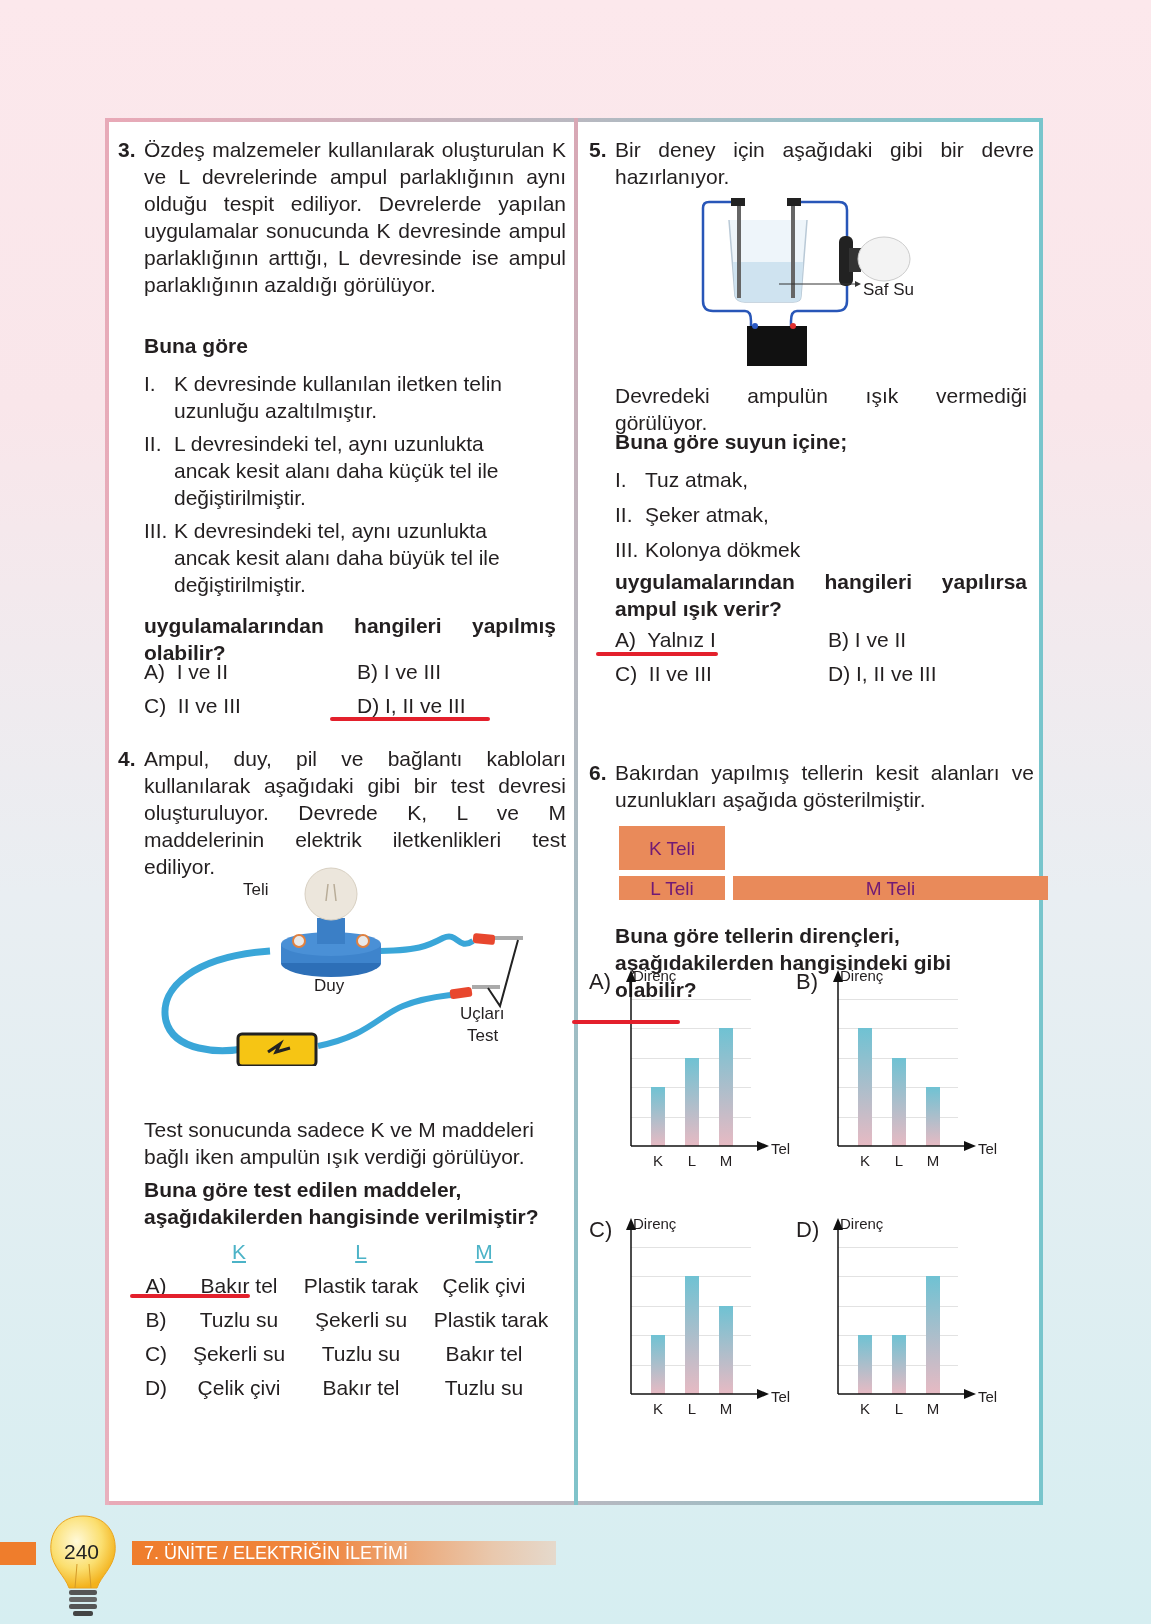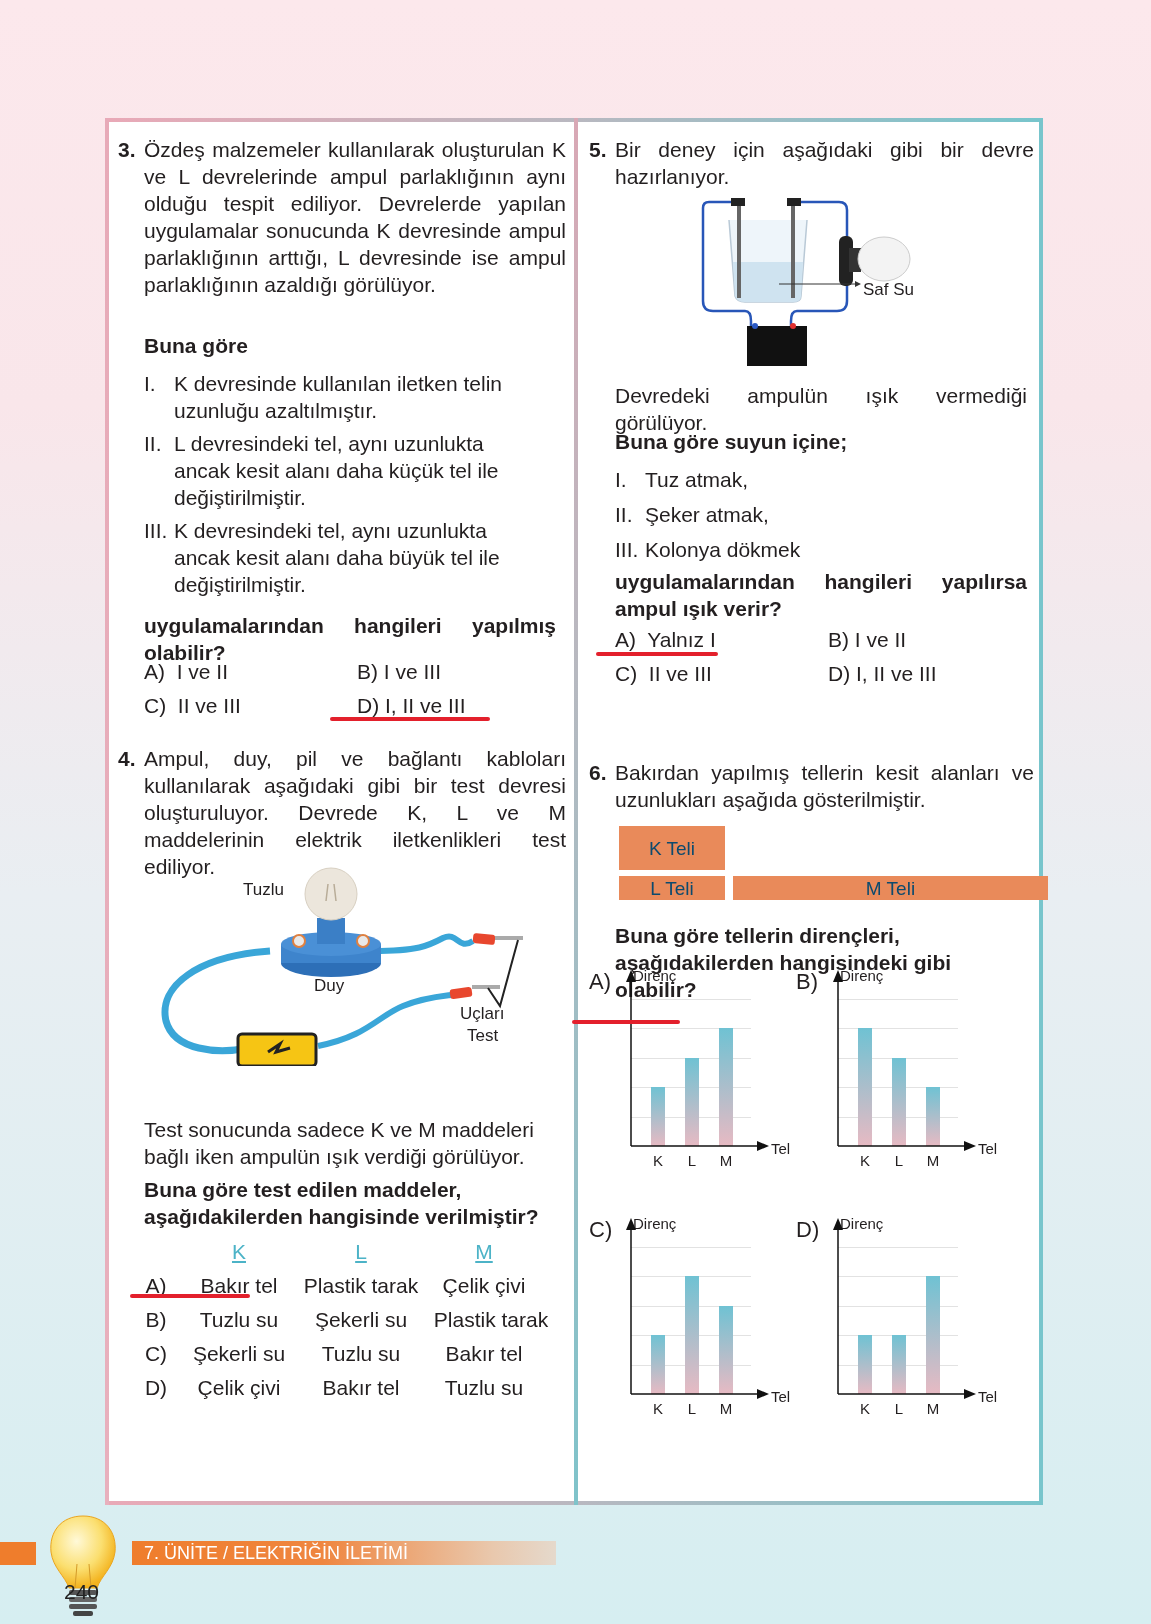--- a/index.html
+++ b/index.html
@@ -35,42 +35,42 @@
   .qtext { margin-left: 26px; text-align: justify; }
   .bold { font-weight: bold; }
   .block { position: absolute; }
   .roman { display: flex; }
   .roman .rn { width: 30px; flex: none; }
   .roman .rt { flex: 1; }
   .opts { display: grid; grid-template-columns: 213px 1fr; row-gap: 7px; }
   .underline-red { position: absolute; height: 4px; background: #e3202c; border-radius: 2px; }
   .lbl { position: absolute; font-size: 17px; }
   .wire-box {
-    position: absolute; background: #e98a5a; color: #0c4a6e; font-size: 19px;
+    position: absolute; background: #e98a5a; color: #701a75; font-size: 19px;
     display: flex; align-items: center; justify-content: center;
   }
   .chart { position: absolute; width: 190px; height: 220px; }
   .chart .letter { position: absolute; left: 0; top: 0; font-size: 22px; }
   .chart .ylab { position: absolute; left: 44px; top: -6px; font-size: 15px; }
   .chart .xlab { position: absolute; font-size: 15px; }
   .chart .tick { position: absolute; font-size: 15px; width: 20px; text-align: center; }
   .chart .grid { position: absolute; left: 42px; width: 120px; height: 1px; background: #e2e2e2; }
   .chart .bar { position: absolute; width: 14px; background: linear-gradient(180deg, #6fc2d3, #e7bac3); }
   .tbl { position: absolute; font-size: 21px; }
   .tbl .row { position: absolute; left: 0; white-space: nowrap; }
   .tbl .c { position: absolute; text-align: center; }
   .head-k { color: #4cb3c7; text-decoration: underline; }
   .footer-bar-left { position: absolute; left: 0; top: 1542px; width: 36px; height: 23px; background: #ef7d2c; }
   .footer-band {
     position: absolute; left: 132px; top: 1541px; width: 424px; height: 24px;
     background: linear-gradient(90deg, #ef7d2c 0%, #ef8640 45%, #e9c8ad 85%, #e5d9cc 100%);
     color: #fff; font-size: 18px; line-height: 24px; padding-left: 12px;
   }
   .bulb { position: absolute; left: 47px; top: 1514px; width: 72px; height: 110px; }
-  .pagenum { position: absolute; left: 64px; top: 1540px; font-size: 21px; color: #222; margin-top: 40px; }
+  .pagenum { position: absolute; left: 64px; top: 1540px; font-size: 21px; color: #222; }
 </style>
 </head>
 <body>
 
 <div class="frame"></div>
 <div class="divider"></div>
 
 <div class="col col-left">
 
   <div class="block" style="left:0;top:0;width:448px;">
@@ -119,21 +119,21 @@
     <circle cx="141" cy="85" r="6" fill="#e9e9e9" stroke="#e08040" stroke-width="2"></circle>
     <circle cx="205" cy="85" r="6" fill="#e9e9e9" stroke="#e08040" stroke-width="2"></circle>
     <rect x="315" y="78" width="22" height="10" rx="3" fill="#e8472e" transform="rotate(6 326 83)"></rect>
     <rect x="337" y="80" width="28" height="4" fill="#aaa"></rect>
     <rect x="292" y="132" width="22" height="10" rx="3" fill="#e8472e" transform="rotate(-8 303 137)"></rect>
     <rect x="314" y="129" width="28" height="4" fill="#aaa"></rect>
     <path d="M360 84 L342 150 L330 132" stroke="#222" stroke-width="2" fill="none"></path>
     <rect x="80" y="178" width="78" height="32" rx="4" fill="#f6c514" stroke="#222" stroke-width="3"></rect>
     <path d="M110 196 L122 188 L118 196 L132 192" stroke="#222" stroke-width="3" fill="none"></path>
   </svg>
-  <div class="lbl" style="left:125px;top:740px;">Tuzlu</div>
+  <div class="lbl" style="left:125px;top:740px;">Teli</div>
   <div class="lbl" style="left:196px;top:836px;">Duy</div>
   <div class="lbl" style="left:349px;top:886px;">Test</div>
   <div class="lbl" style="left:342px;top:864px;">Uçları</div>
 
   <div class="block" style="left:26px;top:980px;width:420px;">Test sonucunda sadece K ve M maddeleri bağlı iken ampulün ışık verdiği görülüyor.</div>
   <div class="block bold" style="left:26px;top:1040px;width:412px;">Buna göre test edilen maddeler, aşağıdakilerden hangisinde verilmiştir?</div>
 
   <div class="tbl" style="left:26px;top:1102px;width:420px;height:160px;">
     <div class="row" style="top:0;width:420px;">
       <span class="c head-k" style="left:70px;width:50px;">K</span>

